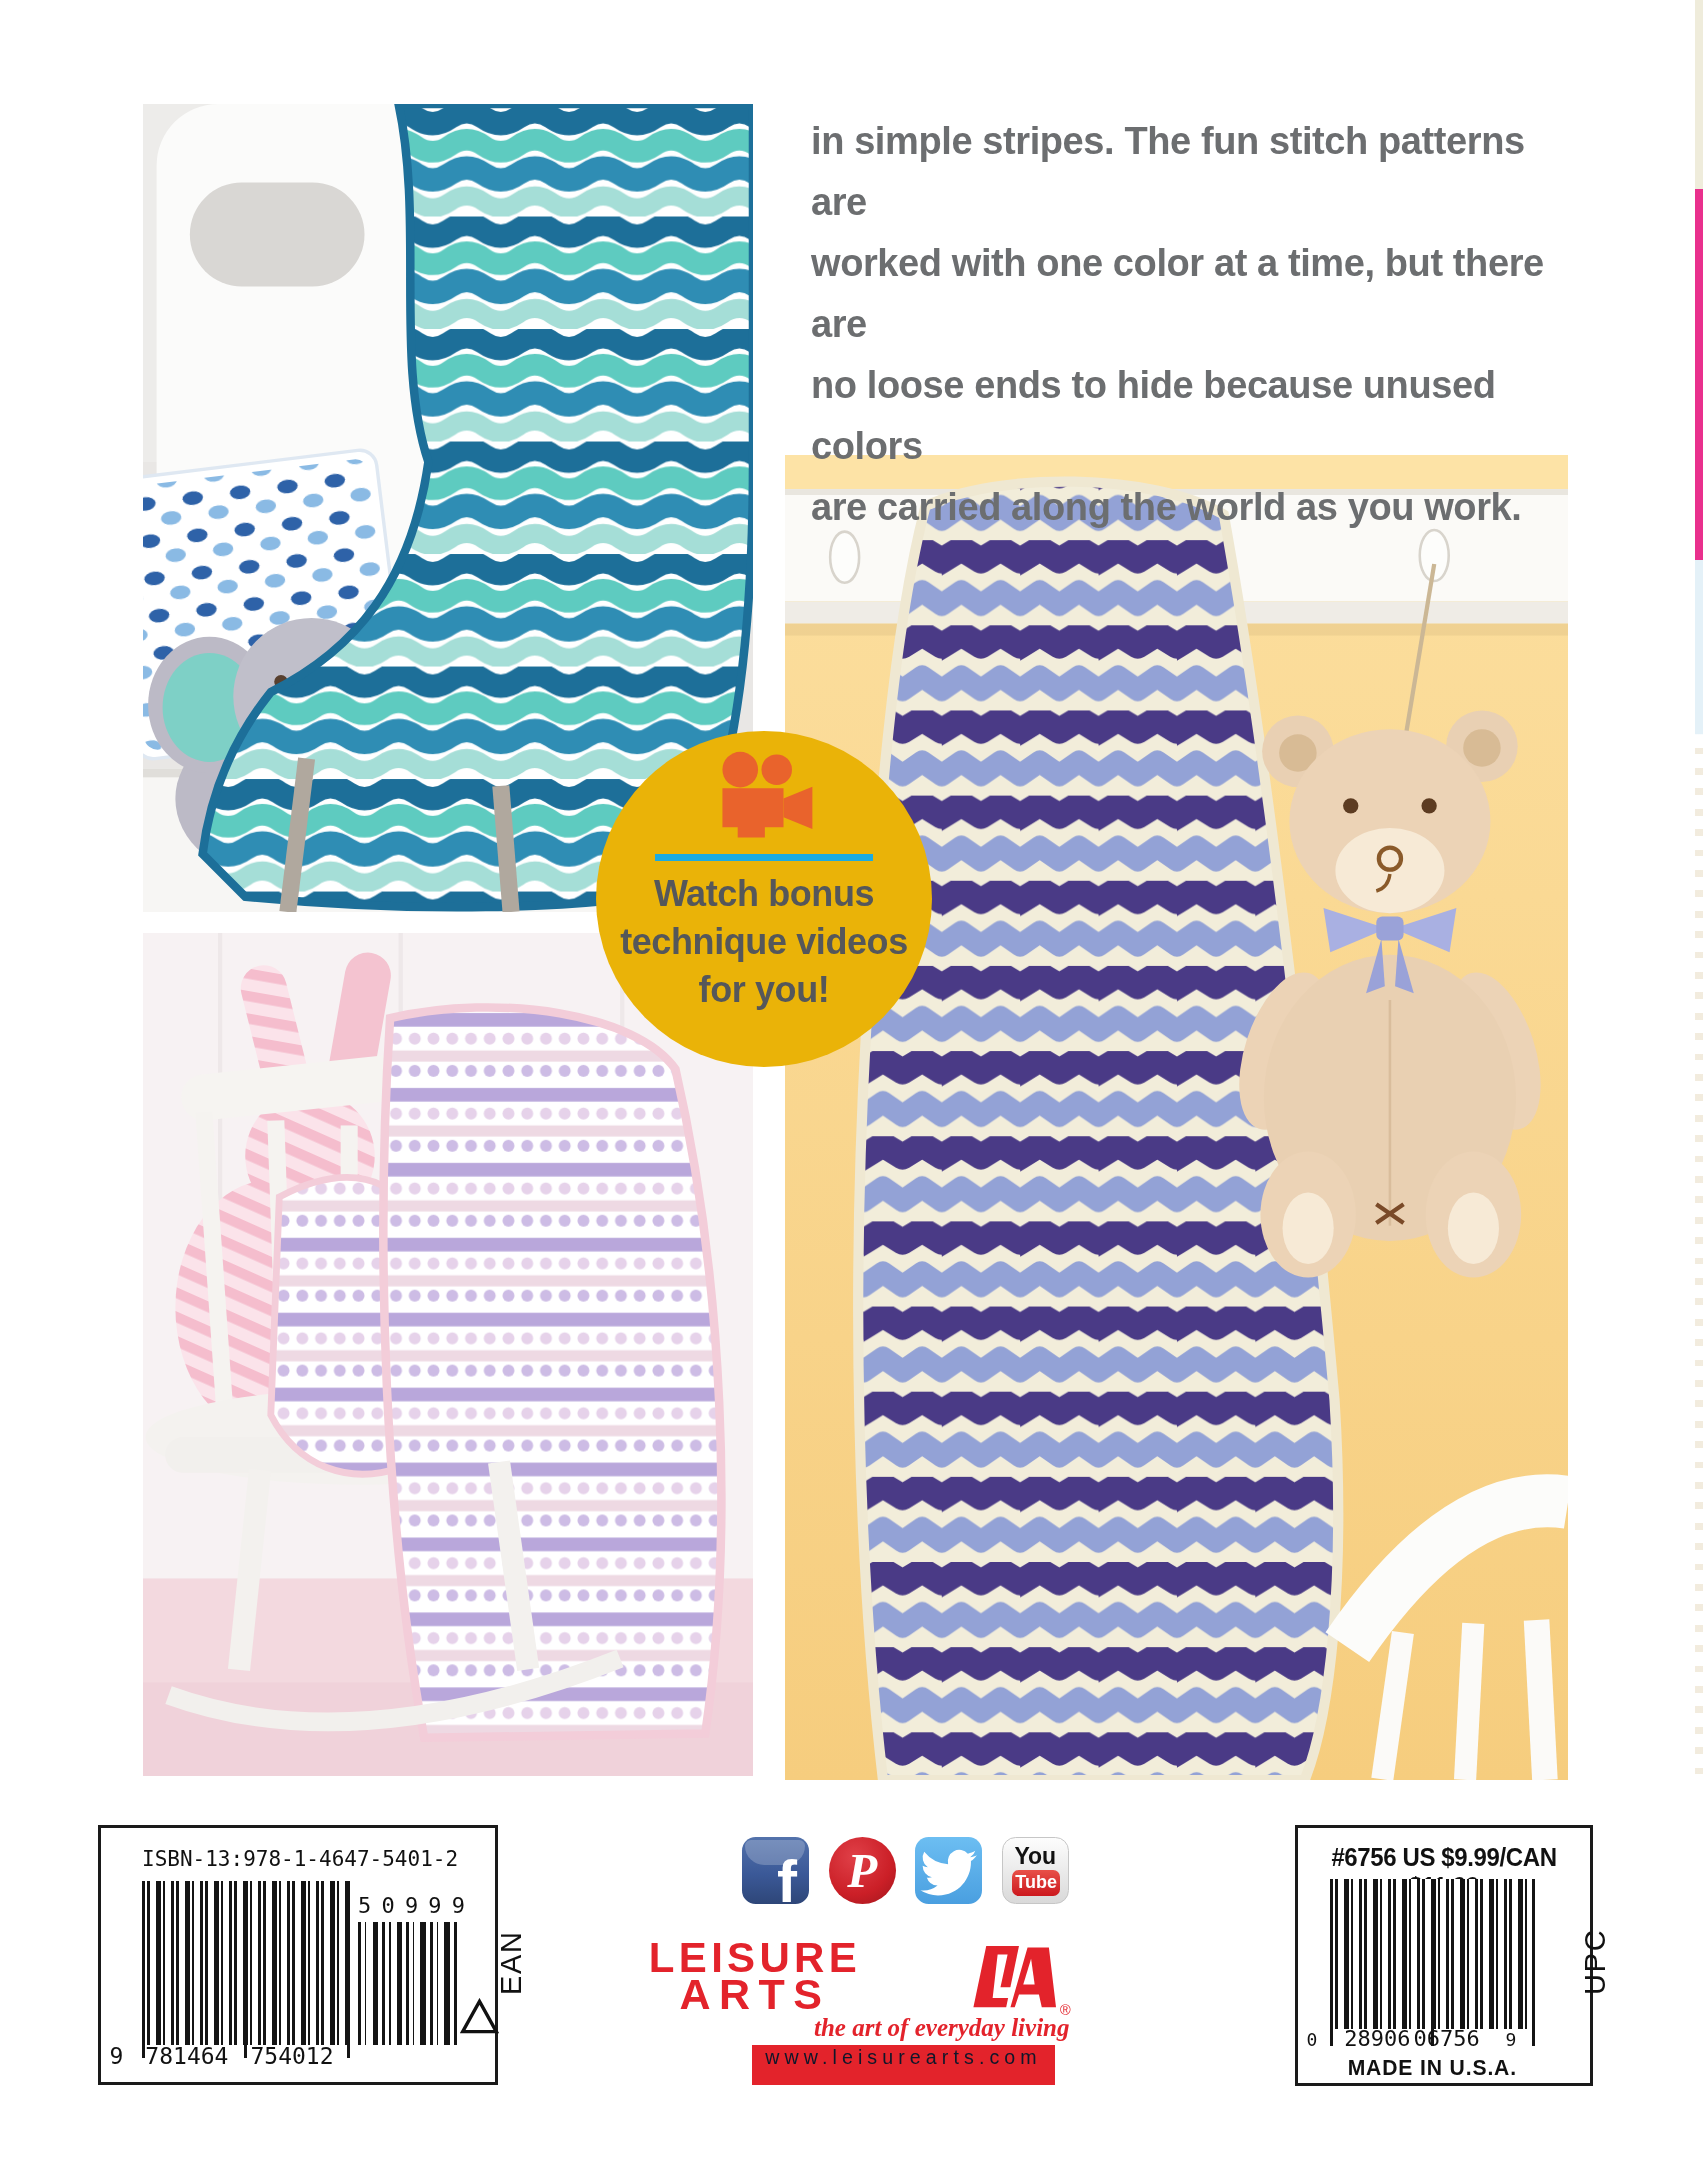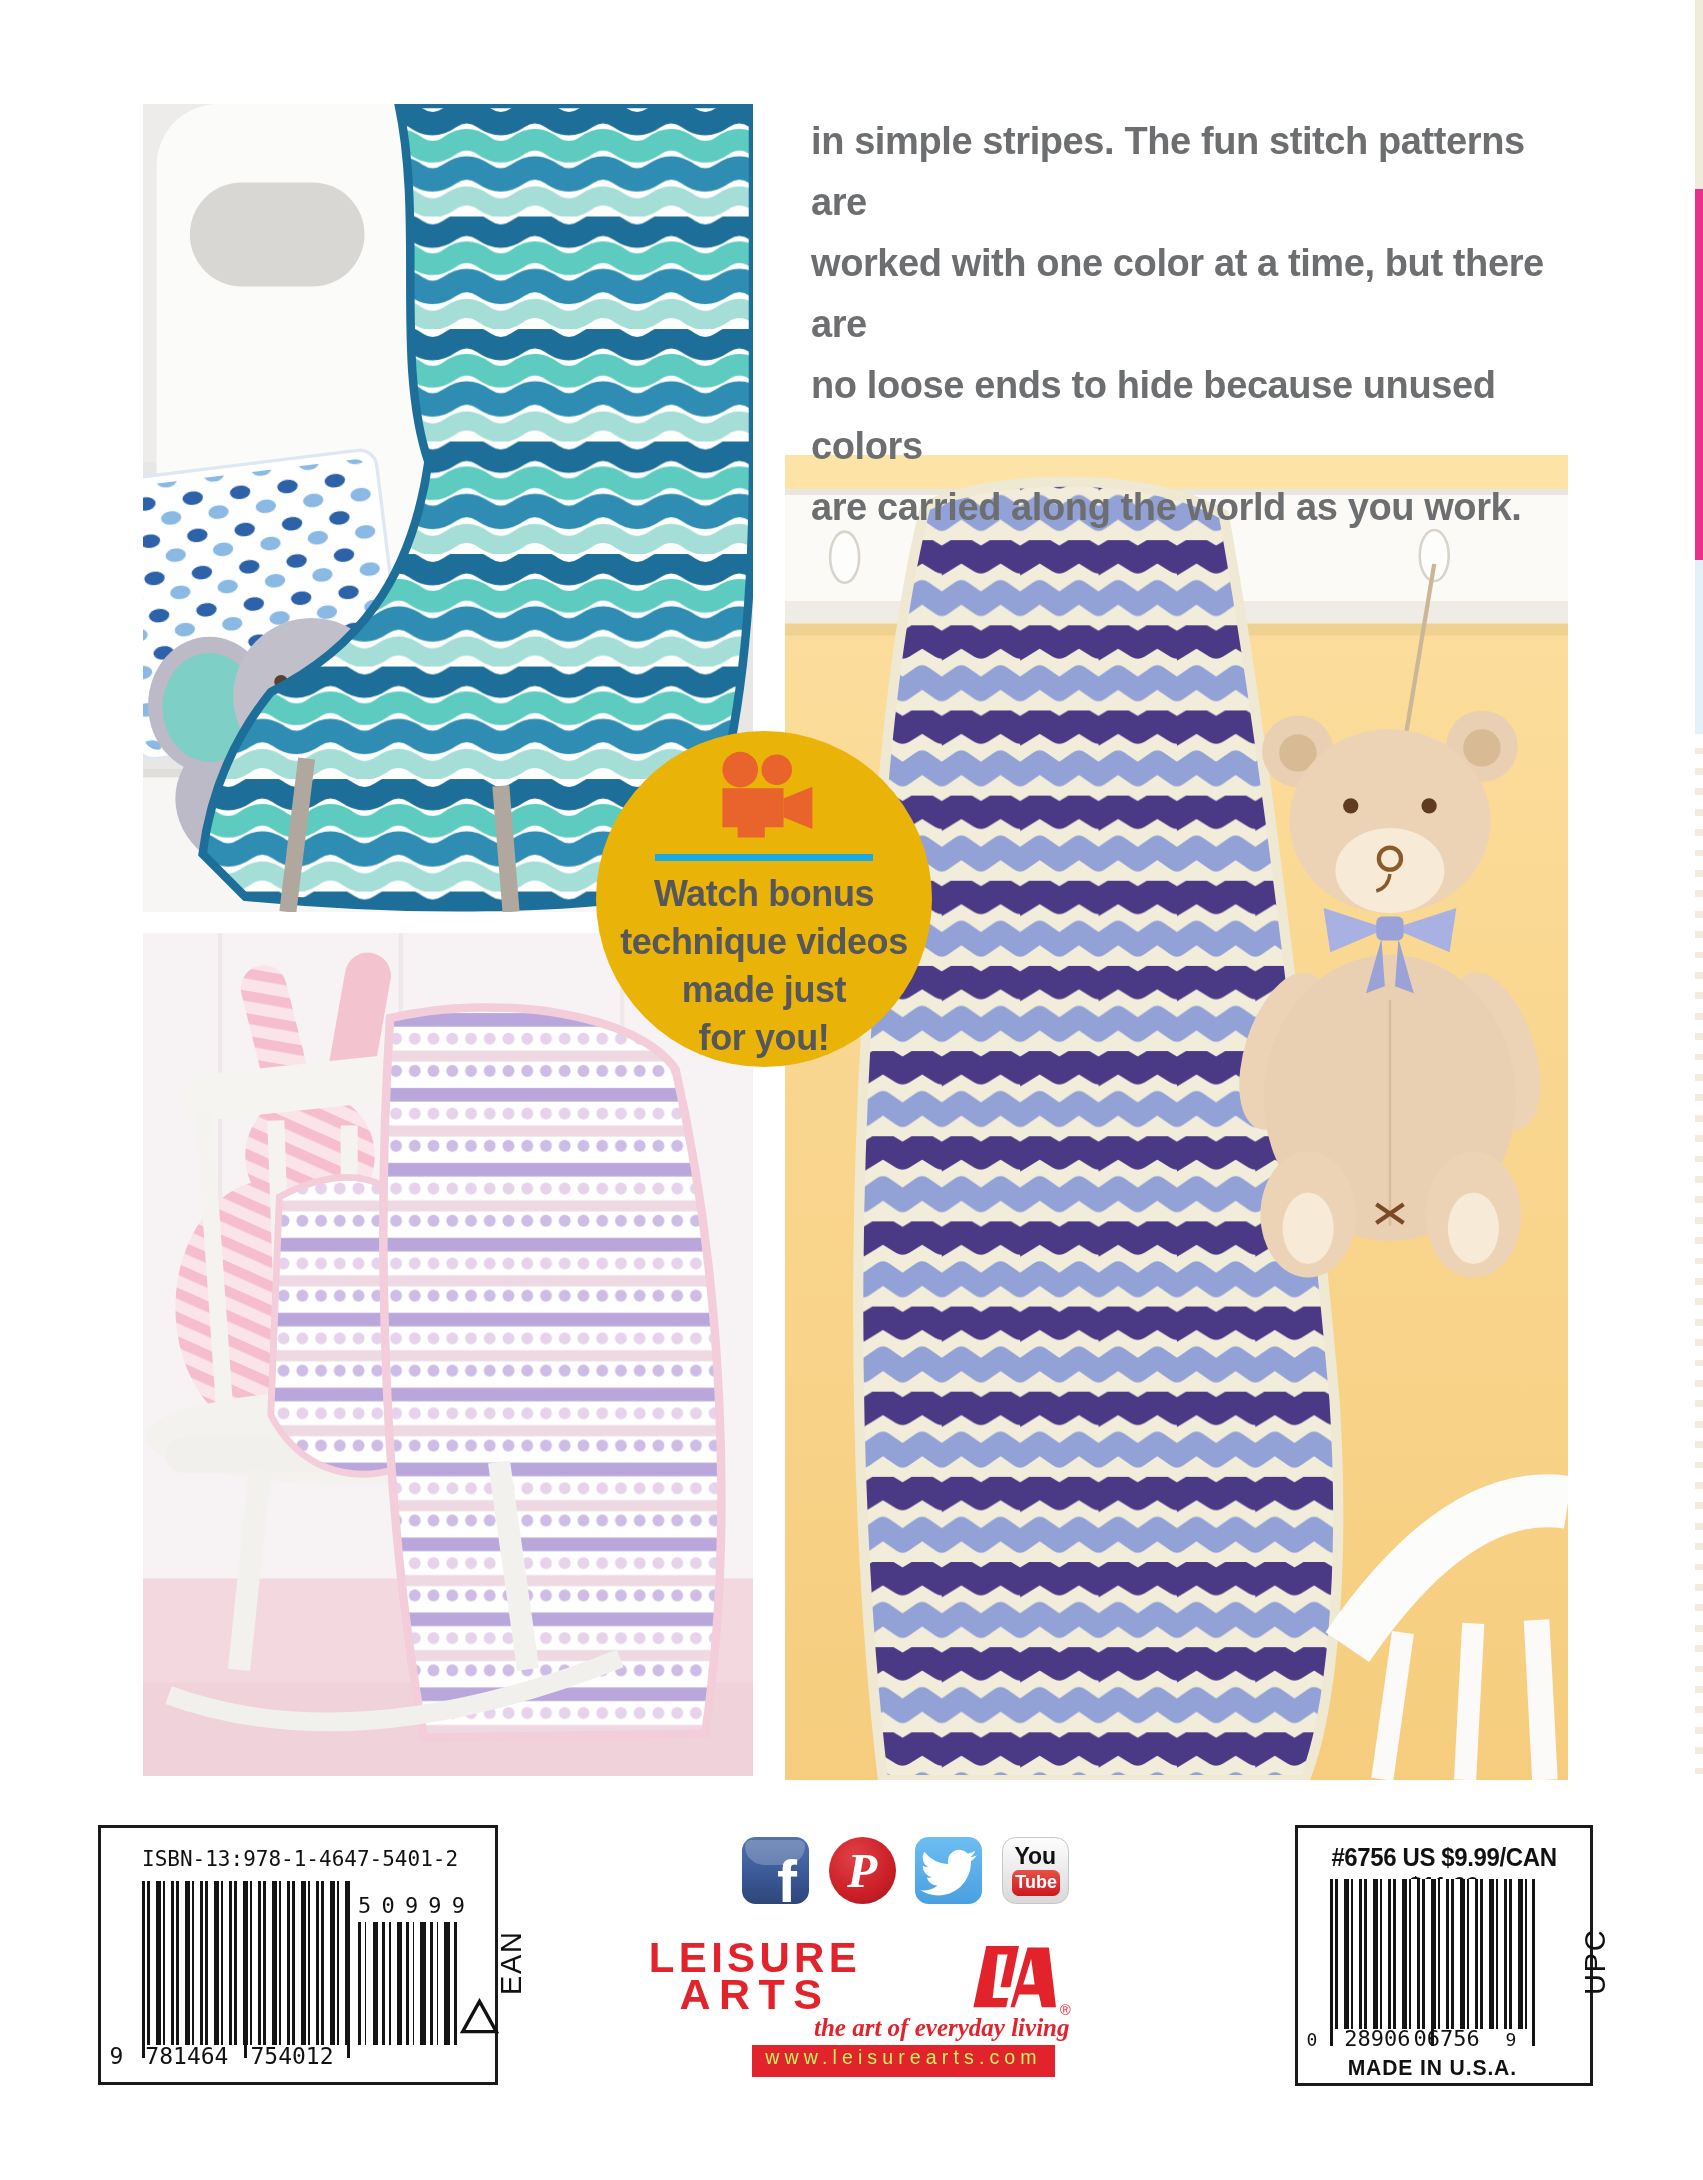--- a/index.html
+++ b/index.html
@@ -95,22 +95,22 @@
   .pub{position:absolute;left:733px;top:1939px;width:341px;z-index:2;}
   .pub-name{position:absolute;right:213px;top:0;text-align:center;color:var(--brand-red,#e3232b);
     font-weight:700;line-height:37px;}
   .pub-l1{font-size:42px;letter-spacing:4.3px;}
   .pub-l2{font-size:43px;letter-spacing:8.5px;}
   .pub-emblem{position:absolute;left:239px;top:1.7px;}
   .pub-reg{position:absolute;left:327px;top:63px;color:var(--brand-red,#e3232b);font-size:14.5px;}
   .pub-tag{position:absolute;left:81px;top:75px;width:243px;text-align:left;
     font-family:"Liberation Serif",serif;font-style:italic;font-weight:700;
     font-size:25px;color:var(--brand-red,#e3232b);white-space:nowrap;}
-  .pub-bar{position:absolute;left:19px;top:106px;width:303px;height:32px;
-    background:var(--brand-red,#e3232b);color:#bef264;text-align:center;
+  .pub-bar{position:absolute;left:19px;top:106px;width:303px;height:40px;
+    background:var(--brand-red,#e3232b);color:#0f172a;text-align:center;
     font-size:19.6px;line-height:24px;letter-spacing:5.1px;}
 </style>
 </head>
 <body>
 
 <div class="edge-bar edge-cream"></div>
 <div class="edge-bar edge-magenta"></div>
 <div class="edge-bar edge-blue"></div>
 <div class="edge-bar edge-texture"></div>
 
@@ -299,21 +299,20 @@
       <circle cx="33" cy="22" r="21" fill="var(--accent-orange,#e9632c)"></circle>
       <circle cx="76" cy="22" r="18" fill="var(--accent-orange,#e9632c)"></circle>
       <path d="M12 44 h72 v46 h-22 v12 h-32 v-12 h-18 z" fill="var(--accent-orange,#e9632c)"></path>
       <path d="M84 56 L118 42 V92 L84 78 Z" fill="var(--accent-orange,#e9632c)"></path>
     </svg>
   </div>
   <div class="rule"></div>
   <div class="badge-lines">
     <div>Watch bonus</div>
     <div>technique videos</div>
-    <div>made just</div>
     <div>for you!</div>
   </div>
 </div>
 
 <div class="bc-box" id="isbn-box">
   <div class="isbn-label mono">ISBN-13:978-1-4647-5401-2</div>
   <div class="bars ean-main"></div>
   <div class="guard" style="left:41px;top:53px;height:177px;"></div>
   <div class="guard" style="left:143px;top:53px;height:177px;"></div>
   <div class="guard" style="left:246px;top:53px;height:177px;"></div>

